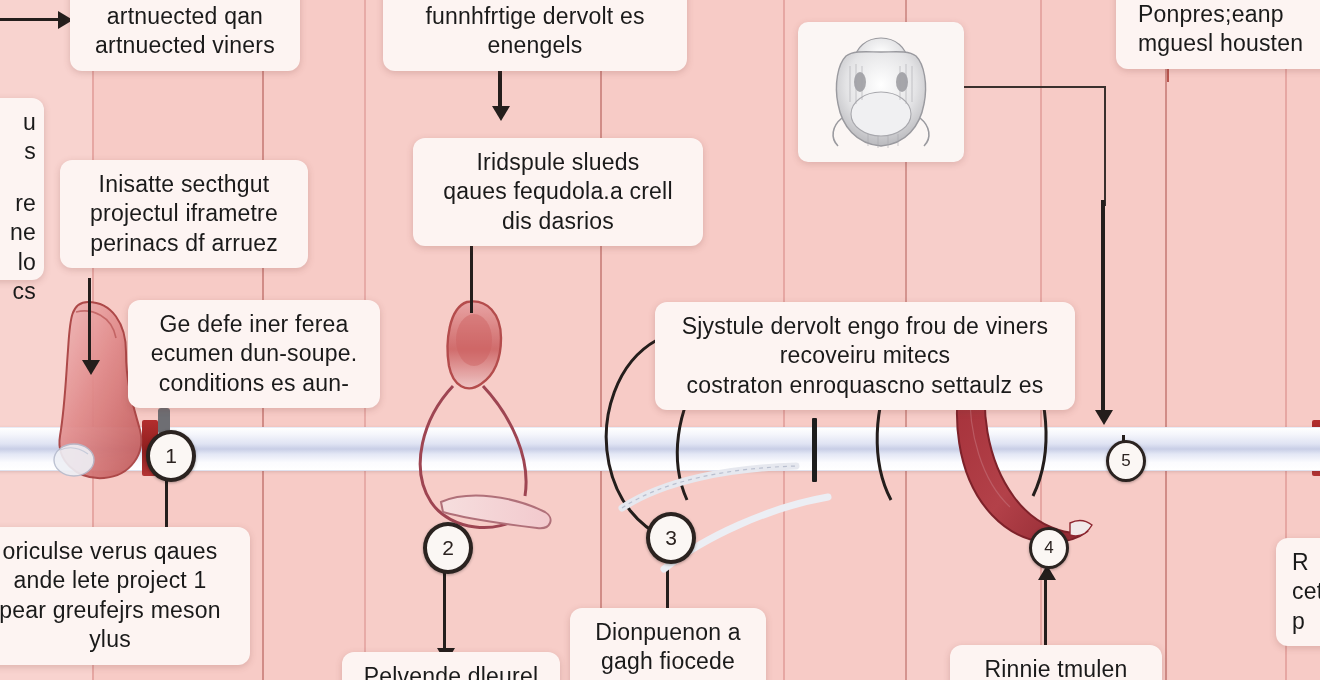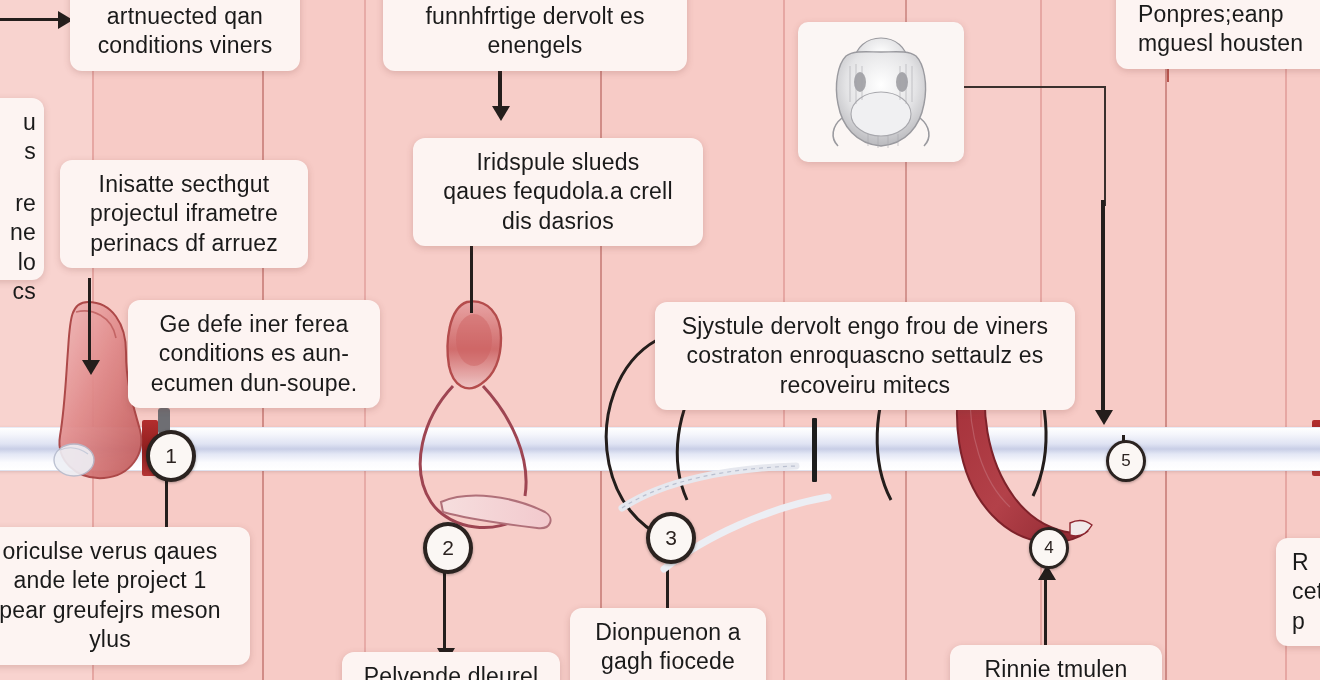--- a/index.html
+++ b/index.html
@@ -297,21 +297,21 @@
   <svg class="curve" style="left:620px;top:460px;width:180px;height:80px" viewBox="0 0 180 80">
     <path d="M2 48 C44 20 110 8 176 6" fill="none" stroke="#e6e8ef" stroke-width="7" stroke-linecap="round"></path>
     <path d="M2 48 C44 20 110 8 176 6" fill="none" stroke="#b9bfcf" stroke-width="1.2" stroke-dasharray="4 4"></path>
   </svg>
   <svg class="curve" style="left:660px;top:485px;width:170px;height:90px" viewBox="0 0 170 90">
     <path d="M4 84 C44 52 110 22 168 12" fill="none" stroke="#eceef4" stroke-width="7" stroke-linecap="round"></path>
   </svg>
 
   <div class="callout" style="left:70px;top:-28px;width:230px;font-size:23px;padding-top:30px">
     <div>artnuected qan</div>
-    <div>conditions viners</div>
+    <div>artnuected viners</div>
   </div>
 
   <div class="callout" style="left:383px;top:-30px;width:304px;font-size:23px;padding-top:32px">
     <div>funnhfrtige dervolt es</div>
     <div>enengels</div>
   </div>
 
   <div class="callout" style="left:1116px;top:-34px;width:250px;font-size:23px;padding-top:34px;text-align:left;padding-left:22px">
     <div>Ponpres;eanp</div>
     <div>mguesl housten</div>
@@ -334,28 +334,28 @@
   </div>
 
   <div class="callout" style="left:60px;top:160px;width:248px;font-size:23px">
     <div>Inisatte secthgut</div>
     <div>projectul iframetre</div>
     <div>perinacs df arruez</div>
   </div>
 
   <div class="callout" style="left:128px;top:300px;width:252px;font-size:23px">
     <div>Ge defe iner ferea</div>
+    <div>ecumen dun-soupe.</div>
     <div>conditions es aun-</div>
-    <div>ecumen dun-soupe.</div>
   </div>
 
   <div class="callout" style="left:655px;top:302px;width:420px;font-size:23px">
     <div>Sjystule dervolt engo frou de viners</div>
+    <div>recoveiru mitecs</div>
     <div>costraton enroquascno settaulz es</div>
-    <div>recoveiru mitecs</div>
   </div>
 
   <div class="callout" style="left:-30px;top:527px;width:280px;font-size:23px">
     <div>oriculse verus qaues</div>
     <div>ande lete project 1</div>
     <div>pear greufejrs meson</div>
     <div>ylus</div>
   </div>
 
   <div class="callout" style="left:342px;top:652px;width:218px;font-size:23px">

